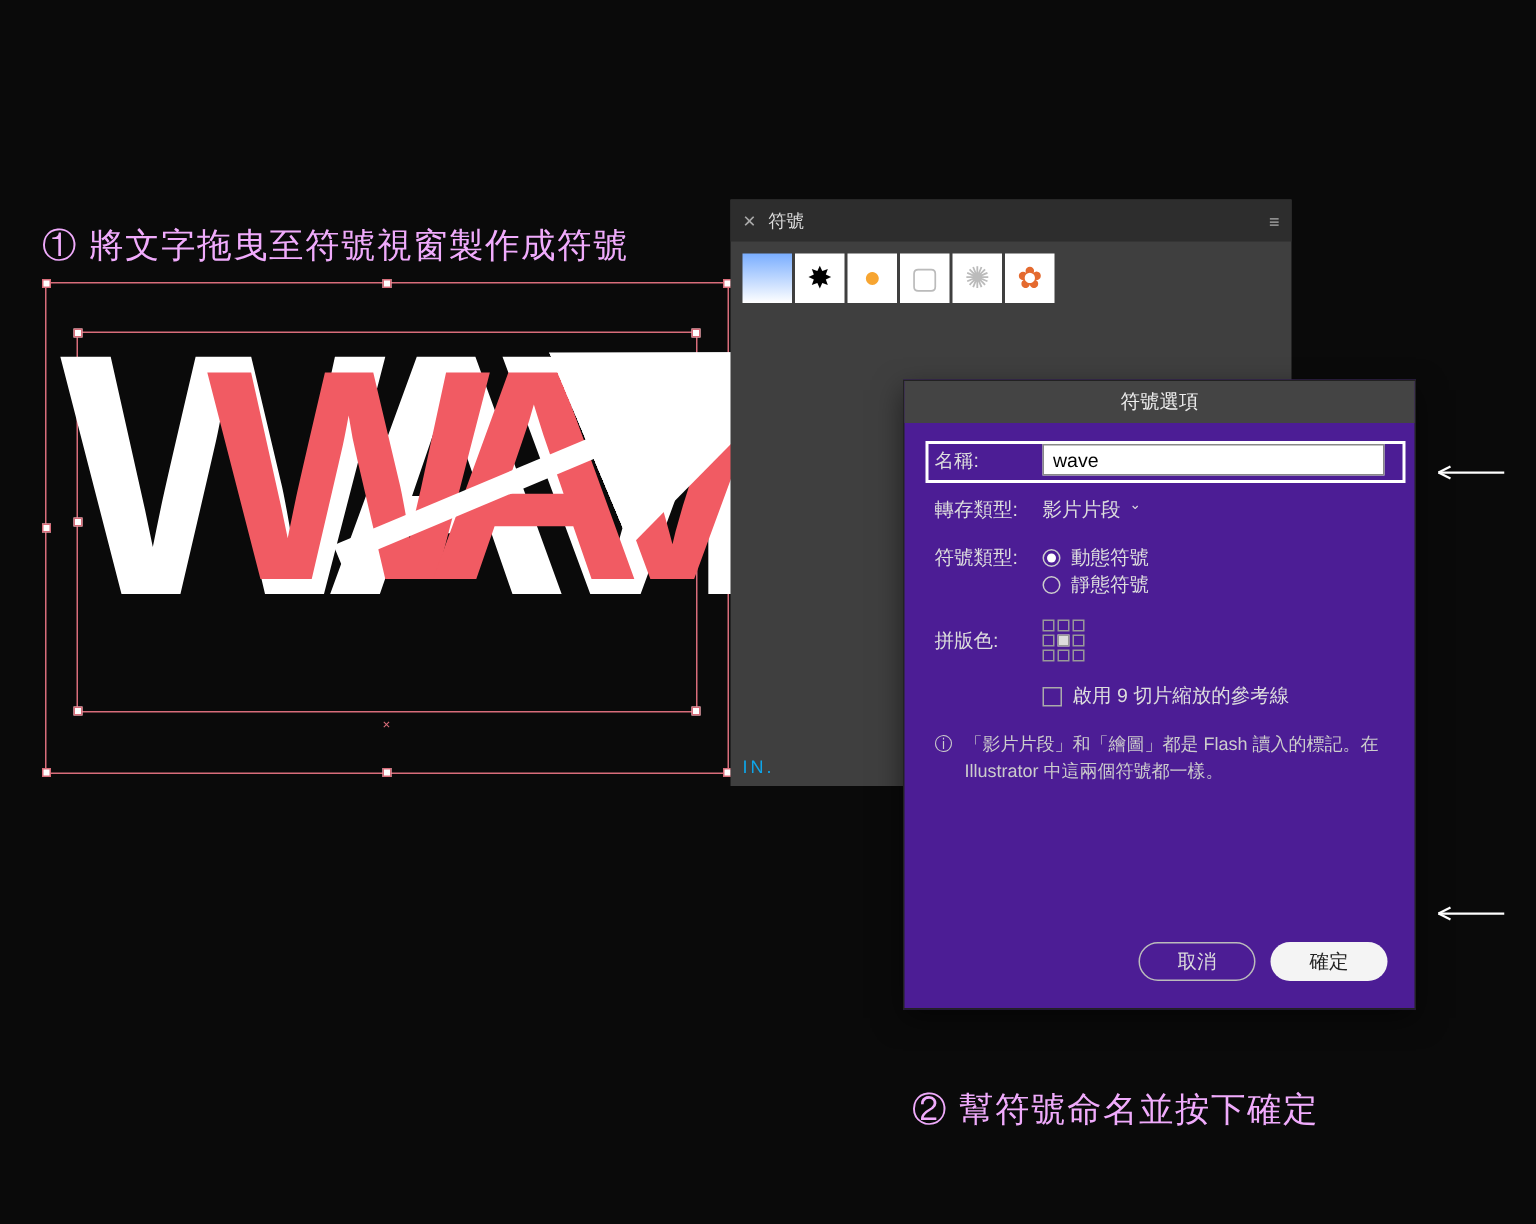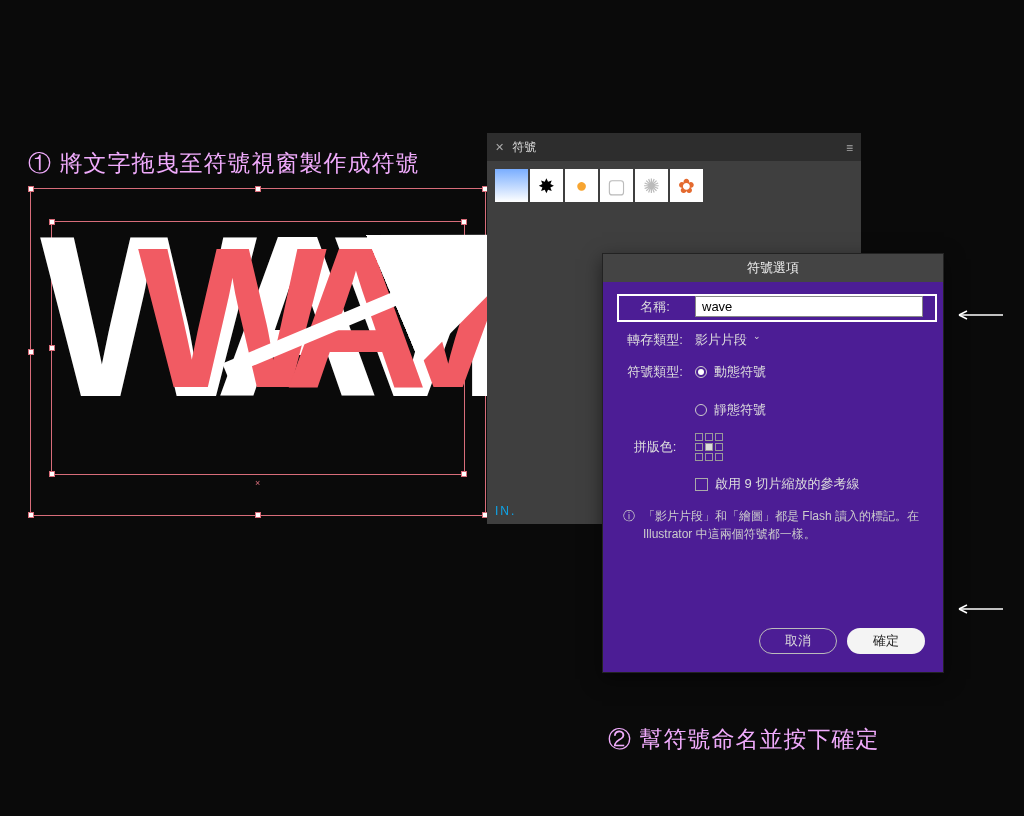--- a/index.html
+++ b/index.html
@@ -189,21 +189,21 @@
   color: #ddd;
   font-size: 13px;
 }
 .row {
   display: flex;
   align-items: center;
   margin-bottom: 14px;
 }
 .row-label {
   width: 64px;
-  text-align: center;
+  text-align: left;
   margin-right: 8px;
 }
 .name-input {
   flex: 1;
   height: 21px;
   background: #fff;
   color: #000;
   border: 1px solid #888;
   padding: 0 6px;
   font-size: 13px;
@@ -220,21 +220,21 @@
 .dropdown {
   color: #ddd;
   display: flex;
   align-items: flex-start;
   gap: 6px;
 }
 .chev { font-size: 9px; }
 .radio-col {
   display: flex;
   flex-direction: column;
-  gap: 20px;
+  gap: 0;
 }
 .radio-opt, .check-opt {
   display: flex;
   align-items: center;
   gap: 7px;
 }
 .radio-dot {
   width: 12px;
   height: 12px;
   border-radius: 50%;

